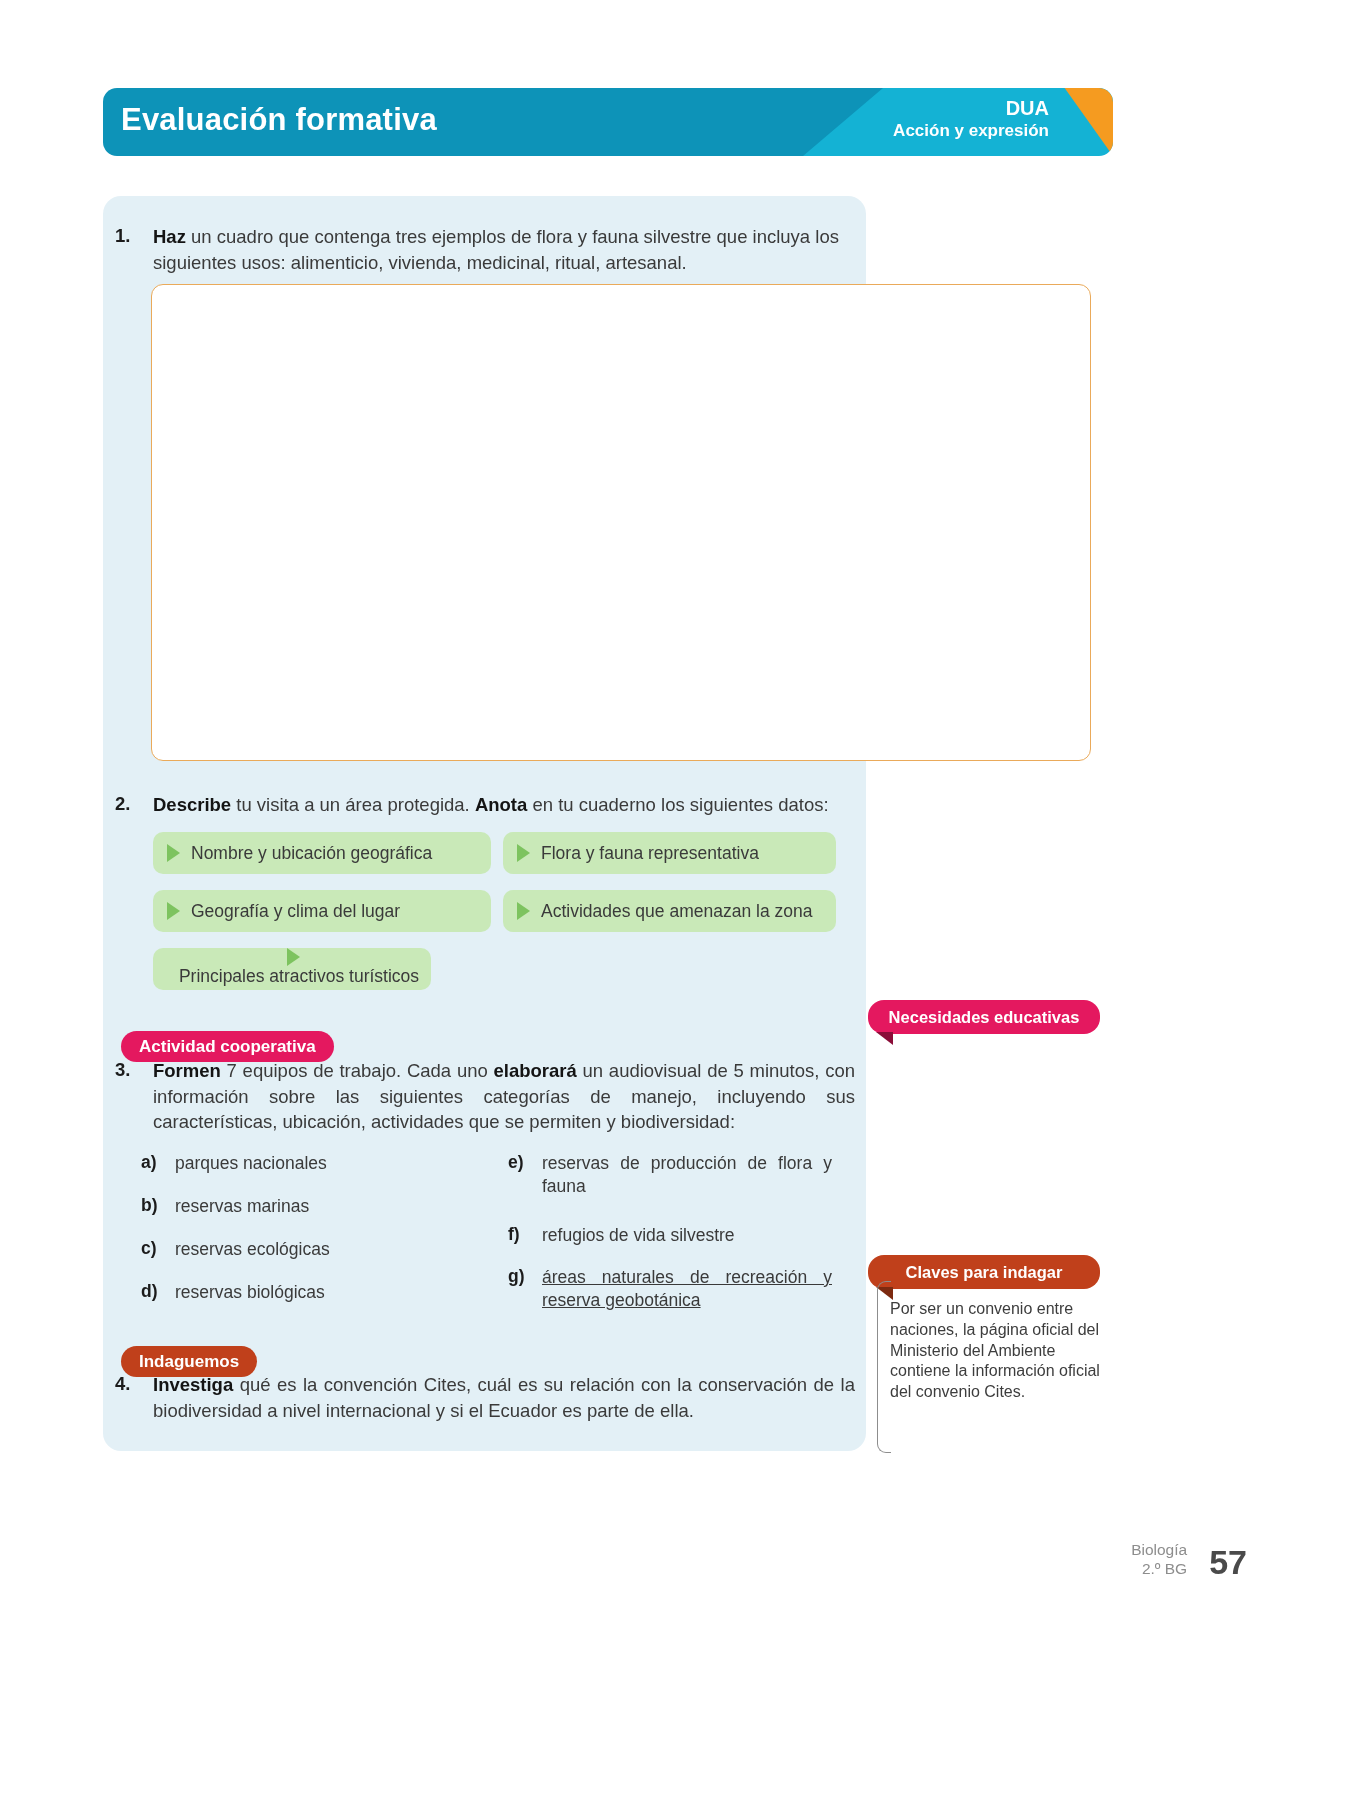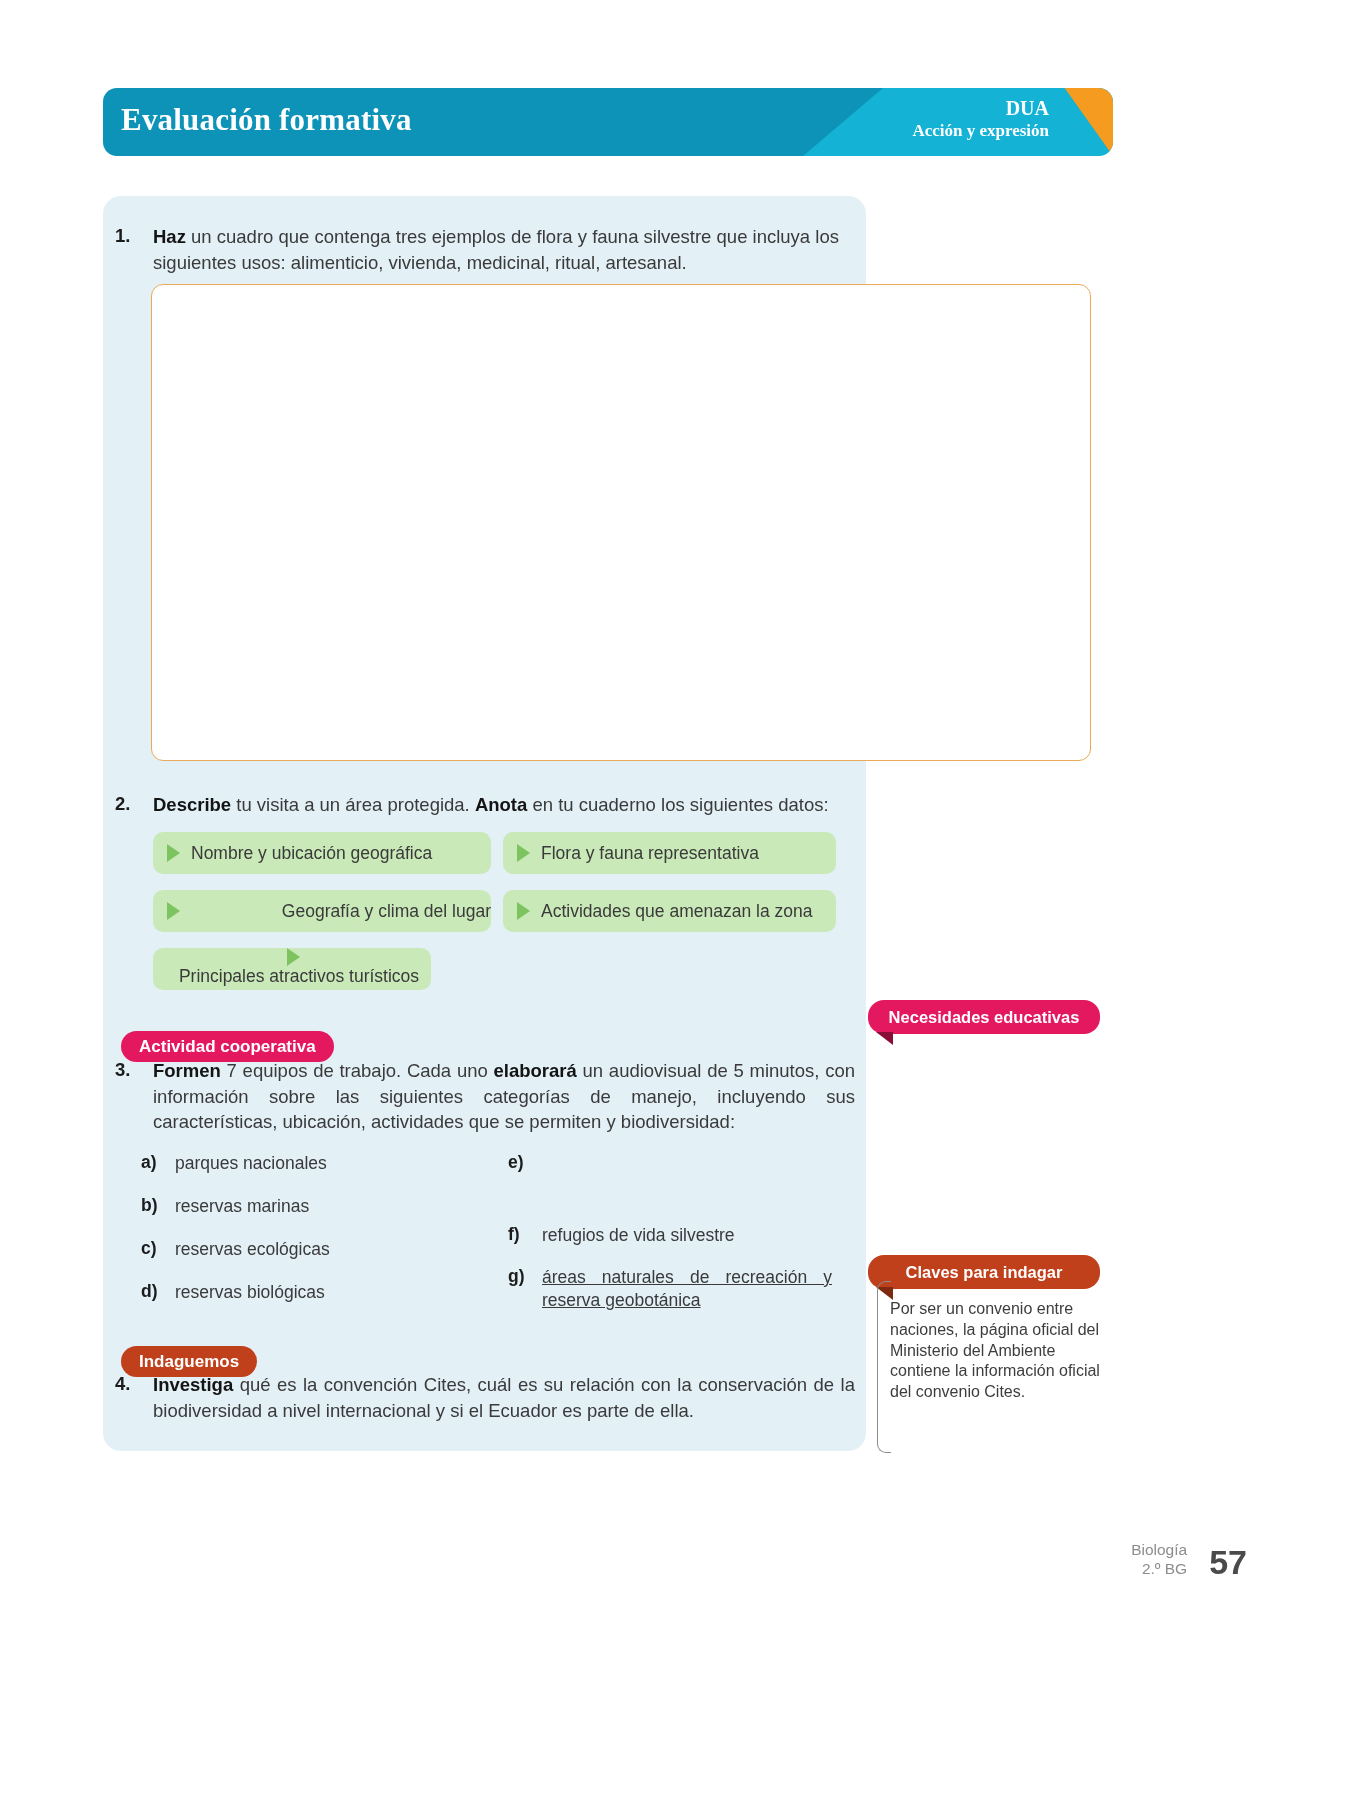--- a/index.html
+++ b/index.html
@@ -12,21 +12,21 @@
   .page {
     position: relative;
     width: 1350px; height: 1800px;
     background: #ffffff;
   }
 
   
   .header {
     position: absolute;
     left: 103px; top: 88px;
-    width: 1010px; height: 68px; font-family: Liberation Serif, serif;
+    width: 1010px; height: 68px;
   }
   .header-left {
     position: absolute; left: 0; top: 0;
     width: 760px; height: 68px;
     background: #0d93b8;
     border-top-left-radius: 14px;
     border-bottom-left-radius: 14px;
   }
   .header-right {
     position: absolute; left: 700px; top: 0;
@@ -112,21 +112,21 @@
     border-left: 13px solid #7dc35f;
     border-top: 9px solid transparent;
     border-bottom: 9px solid transparent;
     margin-right: 11px;
   }
   .pill .plabel {
     font-size: 17.5px; color: #3a3a3a; white-space: nowrap;
   }
   #pill0 { left: 50px; top: 636px; width: 338px; }
   #pill1 { left: 400px; top: 636px; width: 333px; }
-  #pill2 { left: 50px; top: 694px; width: 338px; justify-content: space-between; }
+  #pill2 { left: 50px; top: 694px; width: 338px; }
   #pill3 { left: 400px; top: 694px; width: 333px; }
   #pill4 { left: 50px; top: 752px; width: 278px; flex-direction: column; }
 
   
   .badge {
     position: absolute;
     height: 31px;
     border-radius: 16px;
     display: flex; align-items: center; justify-content: center;
     padding: 0 18px;
@@ -287,20 +287,21 @@
     <div class="litem" id="lc">
       <div class="lltr">c)</div>
       <div class="ltxt">reservas ecológicas</div>
     </div>
     <div class="litem" id="ld">
       <div class="lltr">d)</div>
       <div class="ltxt">reservas biológicas</div>
     </div>
     <div class="litem" id="le">
       <div class="lltr">e)</div>
+      <div class="ltxt just">reservas de producción de flora y fauna</div>
     </div>
     <div class="litem" id="lf">
       <div class="lltr">f)</div>
       <div class="ltxt">refugios de vida silvestre</div>
     </div>
     <div class="litem" id="lg">
       <div class="lltr">g)</div>
       <div class="ltxt just">áreas naturales de recreación y reserva geobotánica</div>
     </div>
 

